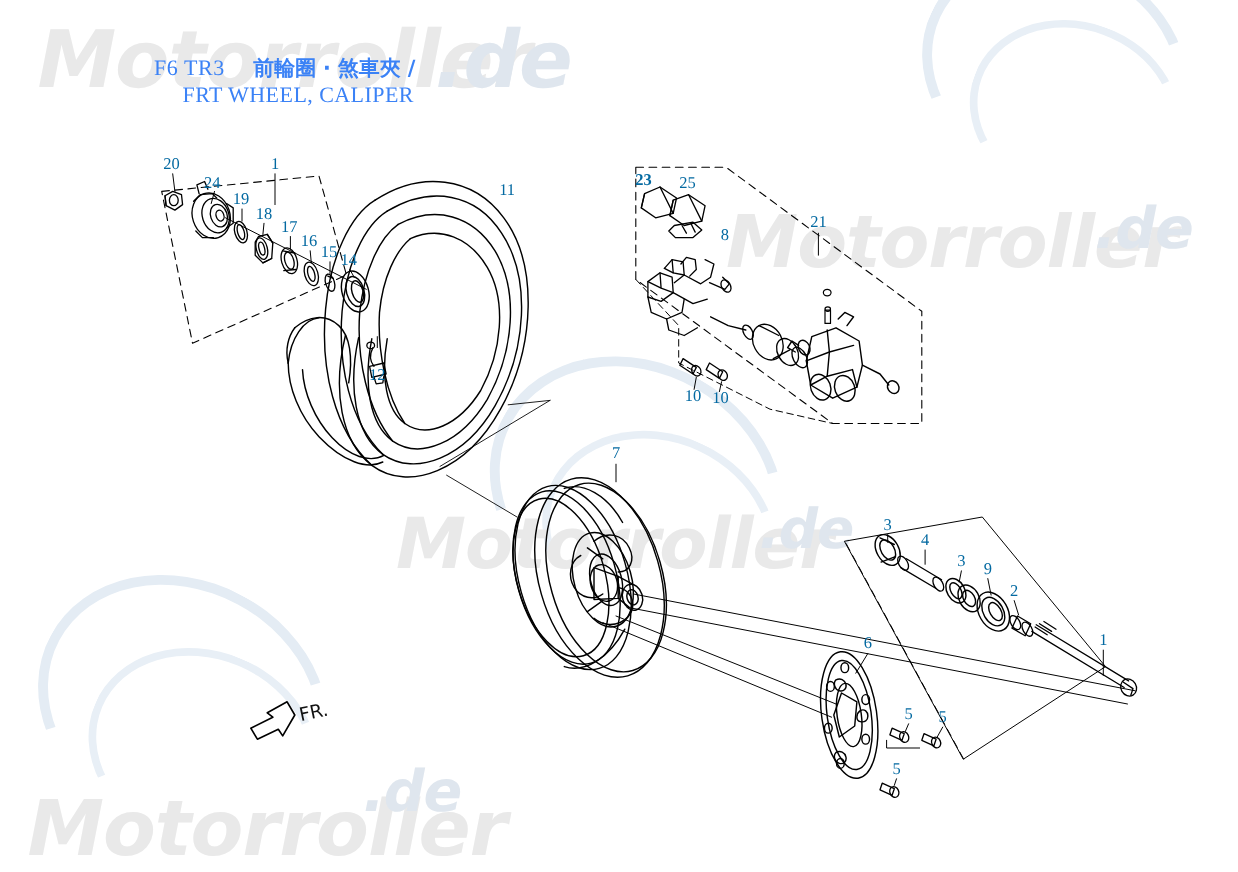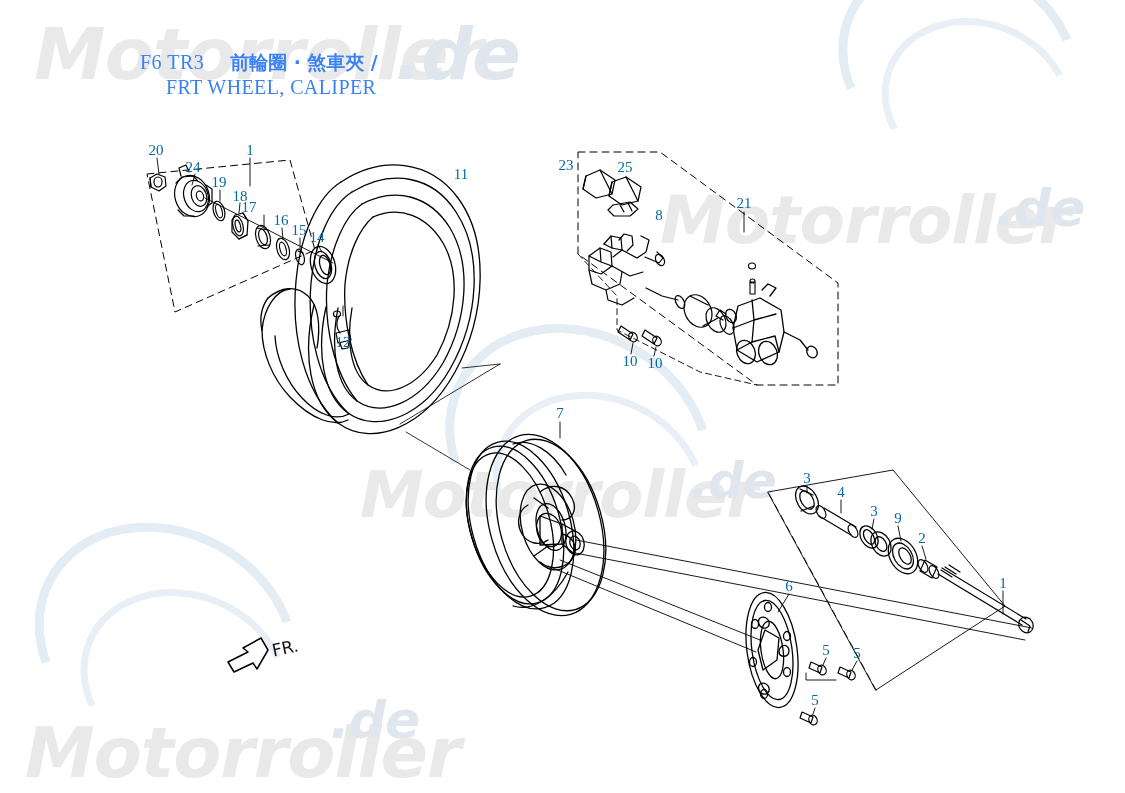--- a/index.html
+++ b/index.html
@@ -469,27 +469,27 @@
   </div>
 
   <div class="fr-label" style="left:272px; top:638px;">FR.</div>
 
   <div id="callout-host">
       <div class="callout" style="left: 156px; top: 150px;">20</div>
       <div class="callout" style="left: 193px; top: 167px;">24</div>
       <div class="callout" style="left: 250px; top: 150px;">1</div>
       <div class="callout" style="left: 219px; top: 182px;">19</div>
       <div class="callout" style="left: 240px; top: 196px;">18</div>
-      <div class="callout" style="left: 249px; top: 207px;">17</div>
+      <div class="callout" style="left: 263px; top: 207px;">17</div>
       <div class="callout" style="left: 281px; top: 220px;">16</div>
       <div class="callout" style="left: 299px; top: 230px; text-align: right;">15</div>
       <div class="callout" style="left: 317px; top: 237px;">14</div>
       <div class="callout" style="left: 343px; top: 298px; margin-top: 44px;">12</div>
       <div class="callout" style="left: 461px; top: 174px;">11</div>
-      <div class="callout" style="left: 566px; top: 165px;">23</div>
+      <div class="callout" style="left: 585px; top: 165px; font-weight: bold;">23</div>
       <div class="callout" style="left: 625px; top: 167px;">25</div>
       <div class="callout" style="left: 659px; top: 215px;">8</div>
       <div class="callout" style="left: 744px; top: 203px;">21</div>
       <div class="callout" style="left: 630px; top: 361px;">10</div>
       <div class="callout" style="left: 655px; top: 363px;">10</div>
       <div class="callout" style="left: 560px; top: 413px;">7</div>
       <div class="callout" style="left: 807px; top: 478px;">3</div>
       <div class="callout" style="left: 841px; top: 492px;">4</div>
       <div class="callout" style="left: 874px; top: 511px;">3</div>
       <div class="callout" style="left: 898px; top: 518px;">9</div>

